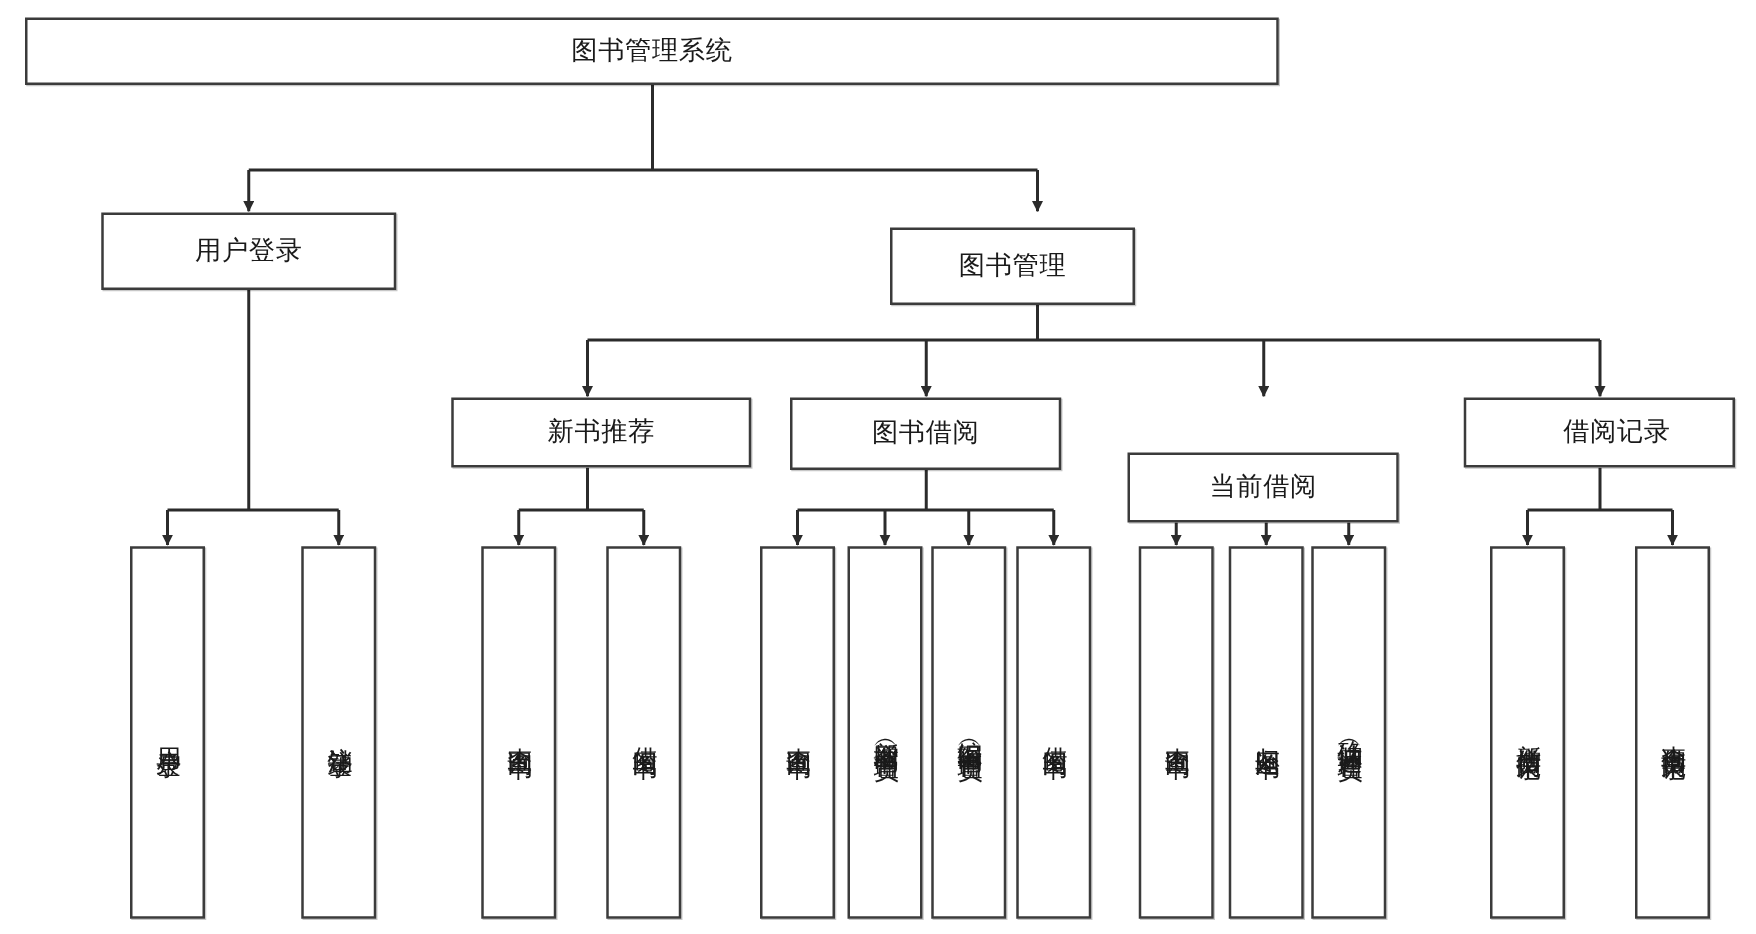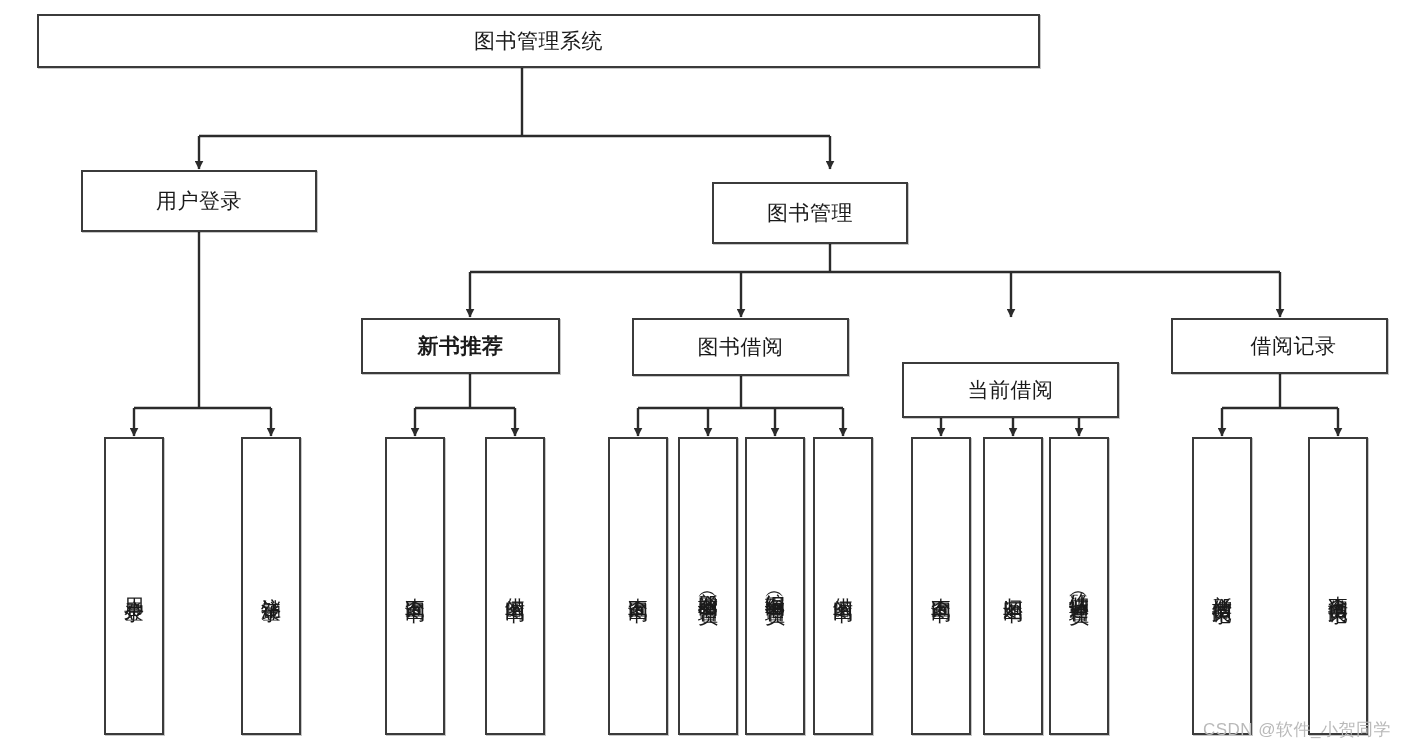--- a/index.html
+++ b/index.html
@@ -111,30 +111,30 @@
         <line x1="1013" y1="408" x2="1013" y2="436" stroke="#2b2b2b" stroke-width="2.4" marker-end="url(#arrowhead)"></line>
         <line x1="1079" y1="408" x2="1079" y2="436" stroke="#2b2b2b" stroke-width="2.4" marker-end="url(#arrowhead)"></line>
         <line x1="1280" y1="374" x2="1280" y2="408" stroke="#2b2b2b" stroke-width="2.4"></line>
         <line x1="1222" y1="408" x2="1338" y2="408" stroke="#2b2b2b" stroke-width="2.4"></line>
         <line x1="1222" y1="408" x2="1222" y2="436" stroke="#2b2b2b" stroke-width="2.4" marker-end="url(#arrowhead)"></line>
         <line x1="1338" y1="408" x2="1338" y2="436" stroke="#2b2b2b" stroke-width="2.4" marker-end="url(#arrowhead)"></line>
       </g>
   </svg>
 
   <div id="nodes">
-      <div class="node horiz" style="left: 20px; top: 14px; width: 1003px; height: 54px; margin-left: 17px;">
+      <div class="node horiz" style="left: 20px; top: 14px; width: 1003px; height: 54px;">
         <span class="lbl">图书管理系统</span>
       </div>
       <div class="node horiz" style="left: 81px; top: 170px; width: 236px; height: 62px;">
         <span class="lbl">用户登录</span>
       </div>
       <div class="node horiz" style="left: 712px; top: 182px; width: 196px; height: 62px;">
         <span class="lbl">图书管理</span>
       </div>
-      <div class="node horiz" style="left: 361px; top: 318px; width: 199px; height: 56px; font-weight: bold;">
+      <div class="node horiz" style="left: 361px; top: 318px; width: 240px; height: 56px;">
         <span class="lbl">新书推荐</span>
       </div>
       <div class="node horiz" style="left: 632px; top: 318px; width: 217px; height: 58px; align-items: center;">
         <span class="lbl">图书借阅</span>
       </div>
       <div class="node horiz" style="left: 902px; top: 318px; width: 217px; height: 56px; margin-top: 44px;">
         <span class="lbl">当前借阅</span>
       </div>
       <div class="node horiz" style="left: 1171px; top: 318px; width: 217px; height: 56px; padding-left: 28px;">
         <span class="lbl">借阅记录</span>
@@ -173,14 +173,13 @@
         <span class="lbl">确认归还（管理员）</span>
       </div>
       <div class="node vert" style="left: 1192px; top: 437px; width: 60px; height: 298px;">
         <span class="lbl">新增借阅记录</span>
       </div>
       <div class="node vert" style="left: 1308px; top: 437px; width: 60px; height: 298px;">
         <span class="lbl">查询借阅记录</span>
       </div>
     </div>
 
-  <div class="watermark">CSDN @软件_小贺同学</div>
 </div>
 
 </body></html>

